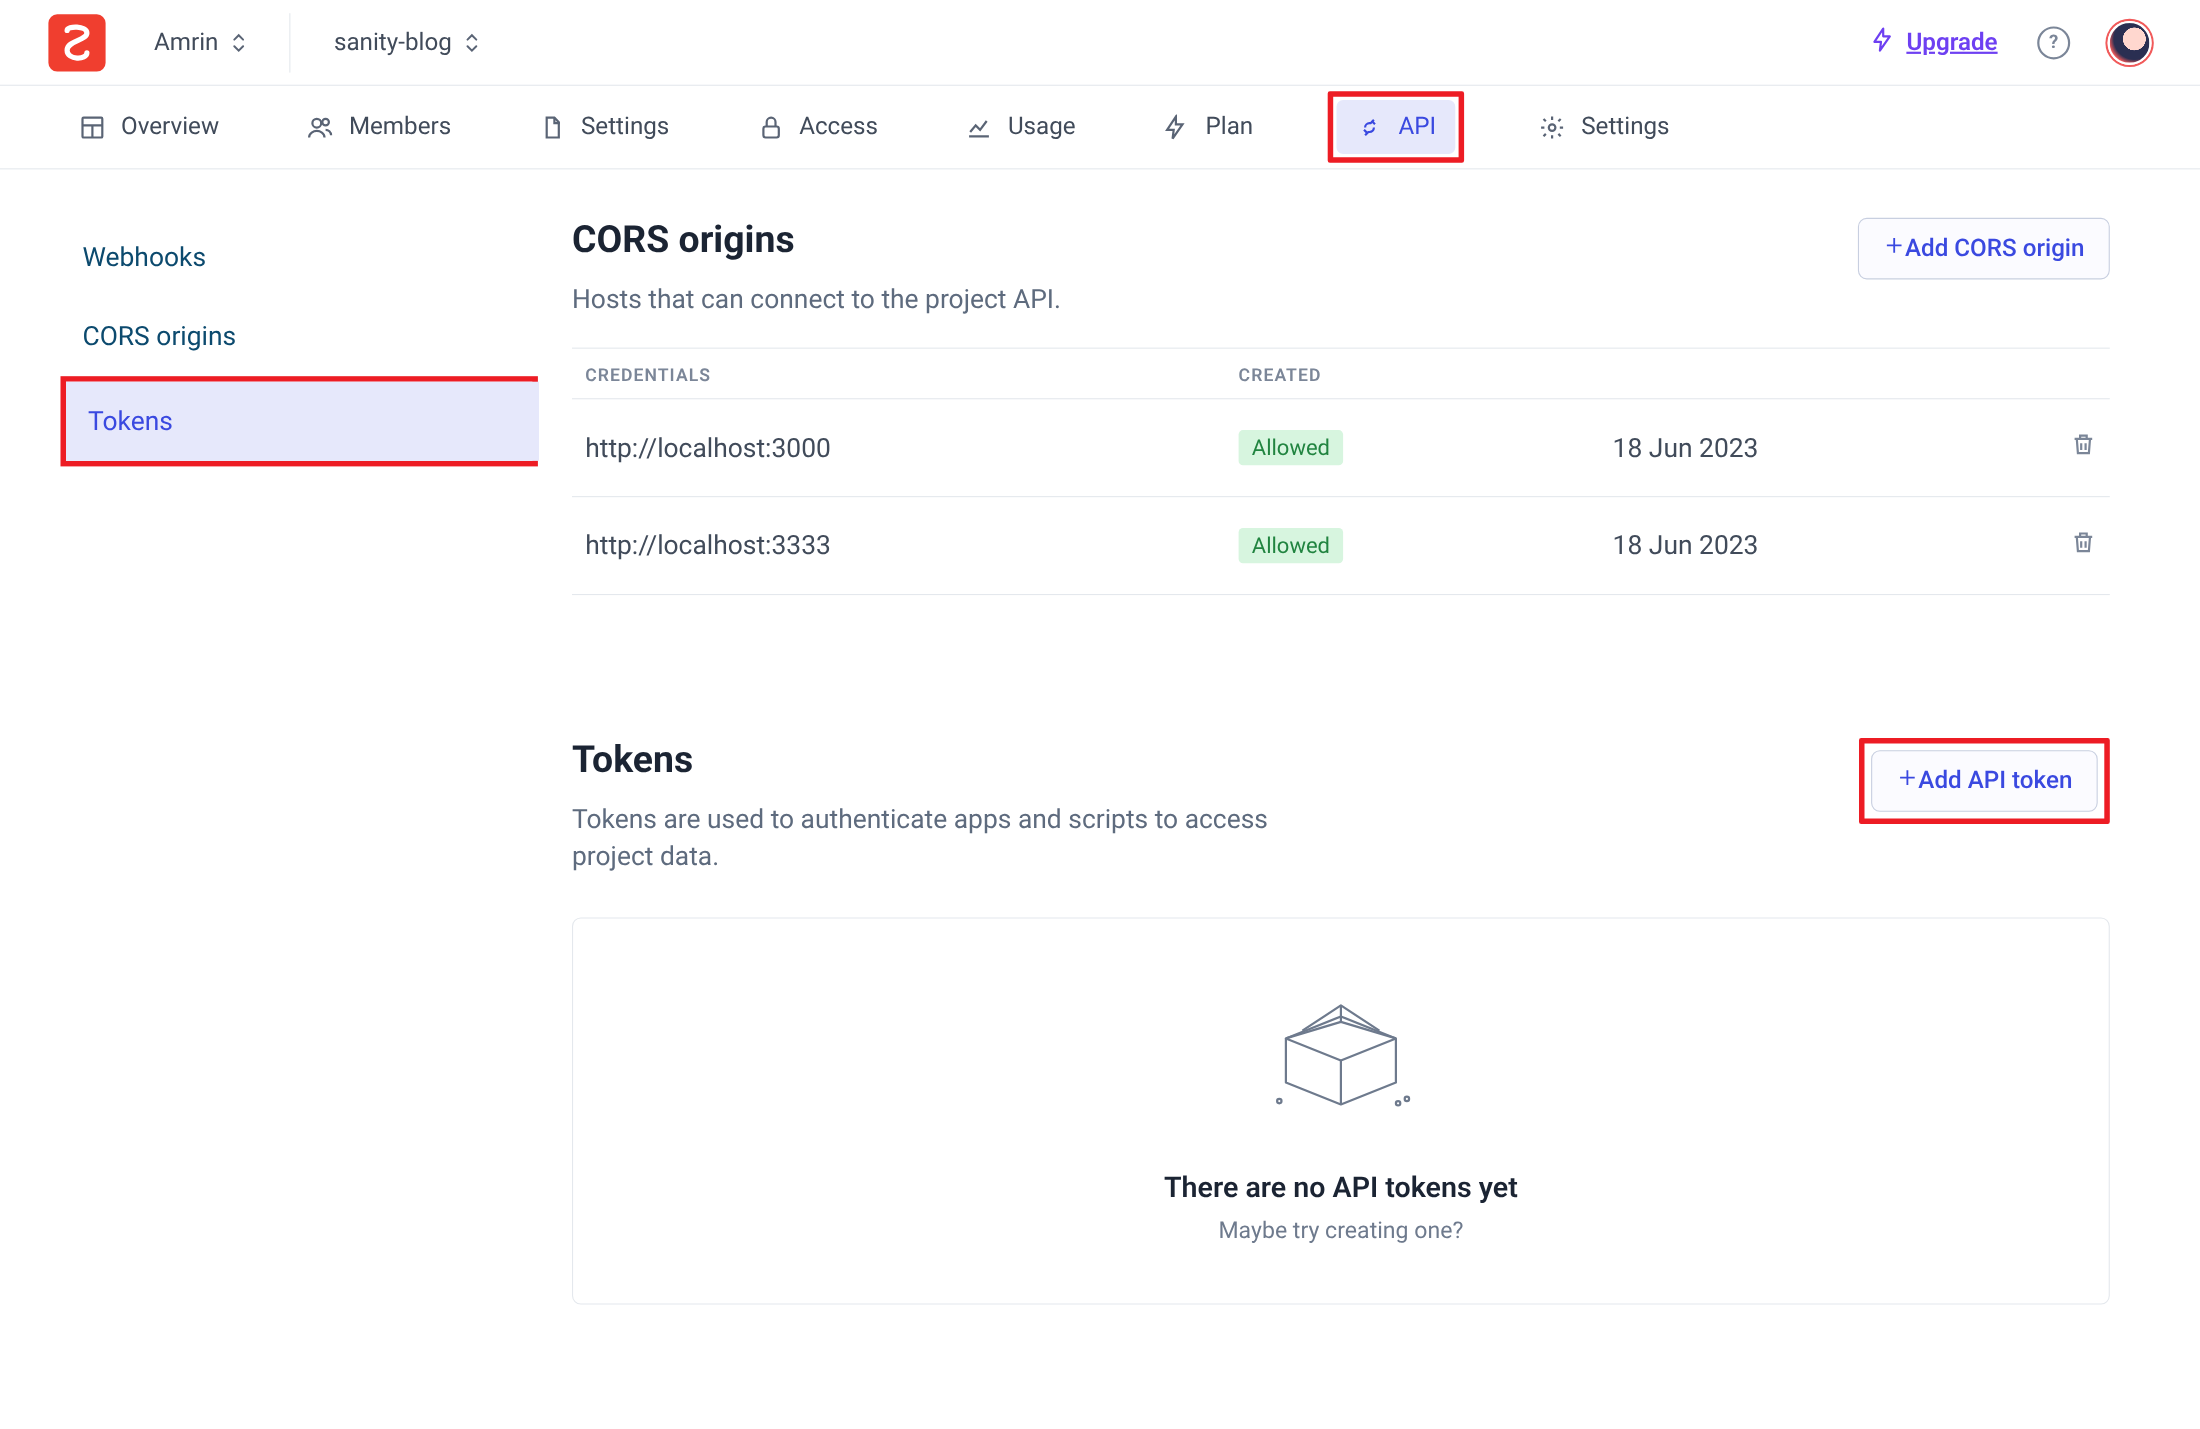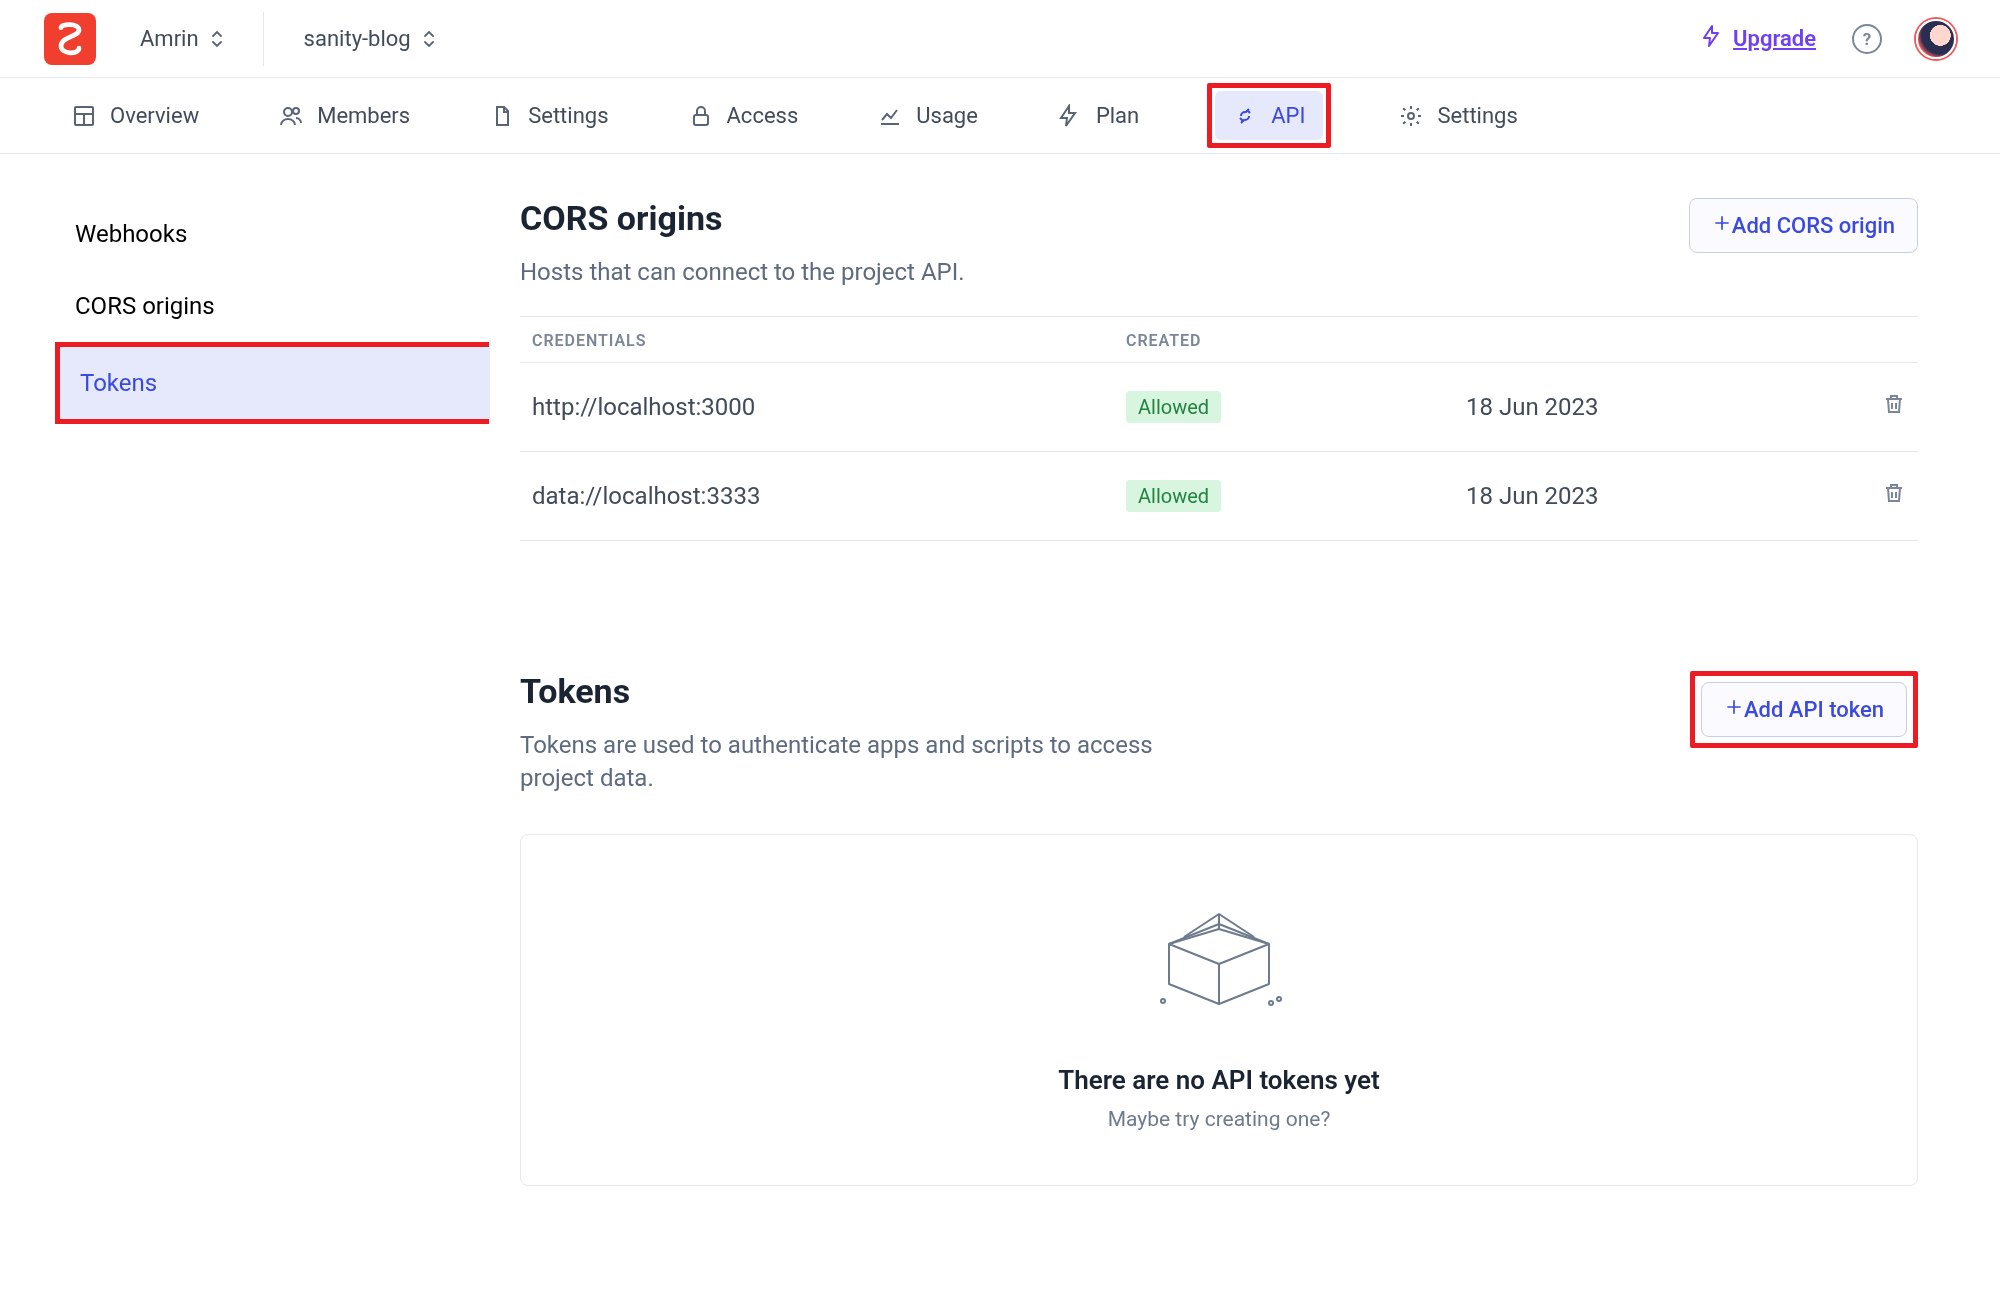--- a/index.html
+++ b/index.html
@@ -20,21 +20,21 @@
     .tabsbar { display: flex; align-items: center; gap: 56px; height: 76px; border-bottom: 1px solid #e4e8ed; padding-left: 60px; }
     .tab { display: flex; align-items: center; gap: 14px; font-size: 22px; color: #414b5a; padding: 10px 12px; cursor: pointer; }
     .tab svg { width: 24px; height: 24px; stroke: #5a6475; }
     .tab-active-wrap { border: 5px solid #ed1c24; border-radius: 2px; padding: 3px; }
     .tab-active { background: #e6e8fb; color: #3a49e0; border-radius: 6px; padding: 12px 18px; }
     .tab-active svg { stroke: #3a49e0; }
 
     
     .body { display: flex; padding-top: 44px; }
     .sidebar { width: 520px; padding-left: 55px; }
-    .side-item { font-size: 24px; color: #000000; padding: 22px 20px; width: 430px; cursor: pointer; }
+    .side-item { font-size: 24px; color: #0c4a6e; padding: 22px 20px; width: 430px; cursor: pointer; }
     .side-active-wrap { border: 5px solid #ed1c24; width: 434px; }
     .side-active { background: #e6e8fb; color: #3a49e0; }
 
     .main { flex: 1; padding-right: 82px; }
 
     .section-head { display: flex; align-items: flex-start; justify-content: space-between; margin-bottom: 16px; }
     .section-title { font-size: 34px; font-weight: 700; color: #1b2433; }
     .section-desc { font-size: 24px; color: #5e6b7e; margin-top: 18px; line-height: 1.4; max-width: 680px; }
     .add-btn { display: flex; align-items: center; border: 1px solid #c8cfe0; background: #fbfbff; color: #3a49e0; font-size: 22px; padding: 14px 22px; border-radius: 8px; font-weight: 500; cursor: pointer; }
     .add-btn svg { width: 20px; height: 20px; stroke: #3a49e0; }
@@ -203,21 +203,21 @@
         <div>http://localhost:3000</div>
         <div><span class="badge">Allowed</span></div>
         <div>18 Jun 2023</div>
         <div class="trash">
           <span><svg viewBox="0 0 24 24" fill="none" stroke-width="2">
                 <path d="M4 7h16M9 7V4h6v3M6 7l1 13h10l1-13M10 11v6M14 11v6"></path>
               </svg></span>
         </div>
       </div>
       <div class="trow">
-        <div>data://localhost:3333</div>
+        <div>http://localhost:3333</div>
         <div><span class="badge">Allowed</span></div>
         <div>18 Jun 2023</div>
         <div class="trash">
           <span><svg viewBox="0 0 24 24" fill="none" stroke-width="2">
                 <path d="M4 7h16M9 7V4h6v3M6 7l1 13h10l1-13M10 11v6M14 11v6"></path>
               </svg></span>
         </div>
       </div>
     </div>
 

